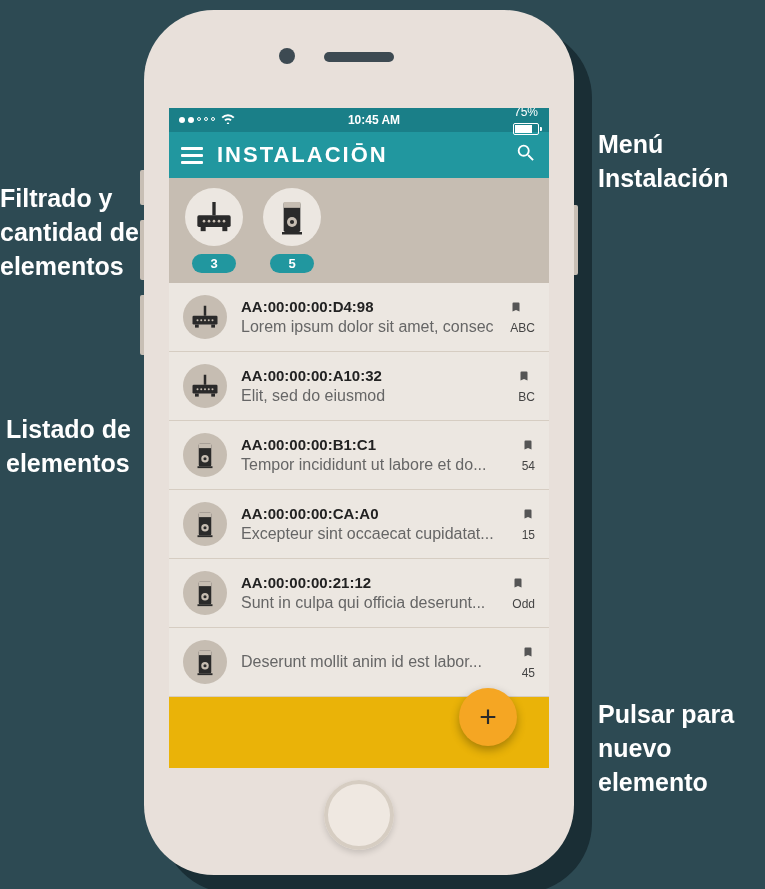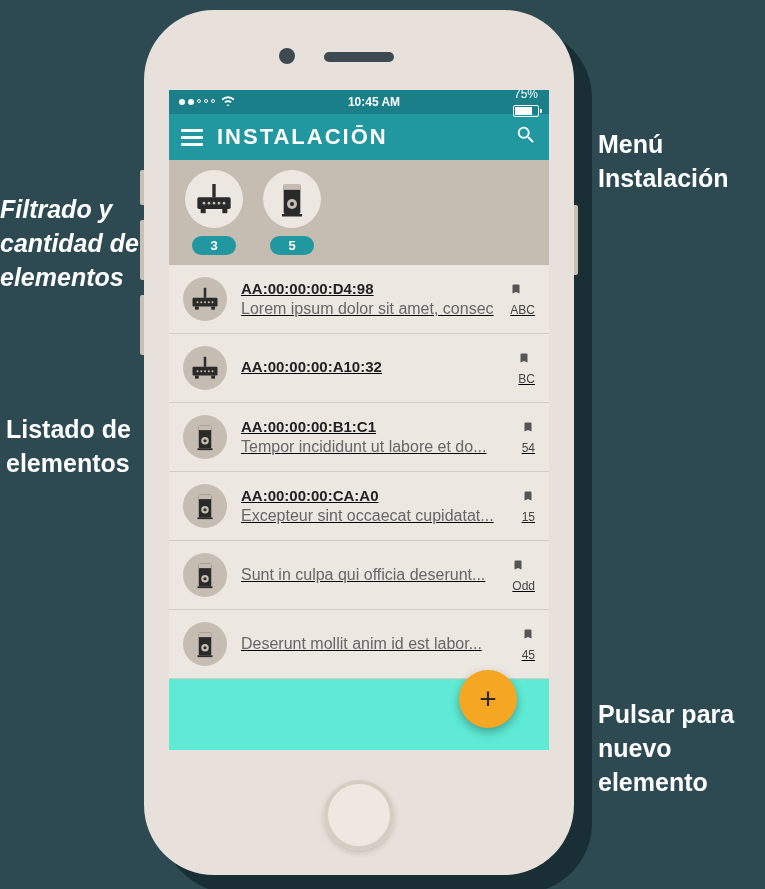--- a/index.html
+++ b/index.html
@@ -36,23 +36,23 @@
 }
 .phone-btn-left1 { position:absolute; left:-4px; top:160px; width:4px; height:35px; background:#c8bfb5; border-radius:2px 0 0 2px;}
 .phone-btn-left2 { position:absolute; left:-4px; top:210px; width:4px; height:60px; background:#c8bfb5; border-radius:2px 0 0 2px;}
 .phone-btn-left3 { position:absolute; left:-4px; top:285px; width:4px; height:60px; background:#c8bfb5; border-radius:2px 0 0 2px;}
 .phone-btn-right { position:absolute; right:-4px; top:195px; width:4px; height:70px; background:#c8bfb5; border-radius:0 2px 2px 0;}
 .speaker { position:absolute; top:42px; left:50%; transform:translateX(-50%); width:70px; height:10px; background:#3d4a52; border-radius:6px;}
 .camera { position:absolute; top:38px; left:135px; width:16px; height:16px; background:#3d4a52; border-radius:50%;}
 .home-btn { position:absolute; bottom:25px; left:50%; transform:translateX(-50%); width:70px; height:70px; border-radius:50%; background:#efe8e1; box-shadow: inset 0 0 0 4px #d6cdc2, 0 3px 6px rgba(0,0,0,0.15);}
 .screen {
   position:absolute;
-  top:80px; left:25px;
+  top:98px; left:25px;
   width:380px; height:660px;
-  background:#5eead4;
+  background:#eab308;
   overflow:hidden;
 }
 
 .statusbar {
   height:24px;
   background:#1a7f88;
   color:#fff;
   display:flex;
   align-items:center;
   padding:0 10px;
@@ -92,21 +92,20 @@
 .filter-badge{background:#21979f;color:#fff;font-size:13px;font-weight:600;padding:2px 16px;border-radius:10px;min-width:44px;text-align:center;}
 
 .list{background:#ece7e1;}
 .list-row{
   display:flex;
   align-items:center;
   padding:12px 14px;
   border-bottom:1px solid #d6cdc2;
   gap:14px;
   cursor:pointer;
-  text-decoration:underline;
 }
 .row-icon{width:44px;height:44px;border-radius:50%;background:#c6bdb2;display:flex;align-items:center;justify-content:center;flex-shrink:0;}
 .row-text{flex:1;min-width:0;}
 .row-title{font-weight:700;font-size:15px;color:#222;margin-bottom:3px;}
 .row-sub{font-size:16px;color:#666;white-space:nowrap;overflow:hidden;text-overflow:ellipsis;}
 .row-tag{display:flex;align-items:flex-start;gap:3px;font-size:12px;color:#444;flex-direction:column;}
 .bookmark{width:12px;height:16px;}
 
 .fab{
   position:absolute;
@@ -120,21 +119,21 @@
   cursor:pointer;
 }
 .fab-plus{font-size:30px;color:#2a2a2a;font-weight:400;line-height:1;}
 
 .callout{position:absolute;color:#fff;font-size:25px;font-weight:700;line-height:1.35;}
 .callout-dot{position:absolute;width:22px;height:22px;border-radius:50%;background:#ece7e1;}
 </style>
 </head>
 <body>
 
-<div class="callout" style="left:0;top:193px;font-style:italic;">Filtrado y<br>cantidad de<br>elementos</div>
+<div class="callout" style="left:0;top:182px;">Filtrado y<br>cantidad de<br>elementos</div>
 <div class="callout" style="left:6px;top:413px;">Listado de<br>elementos</div>
 <div class="callout" style="left:598px;top:128px;">Menú<br>Instalación</div>
 <div class="callout" style="left:598px;top:698px;">Pulsar para<br>nuevo elemento</div>
 
 <div class="callout-dot" style="left:144px;top:207px;"></div>
 <div class="callout-dot" style="left:144px;top:424px;"></div>
 <div class="callout-dot" style="left:552px;top:140px;"></div>
 <div class="callout-dot" style="left:552px;top:712px;"></div>
 
 <div class="phone-wrap">
@@ -253,20 +252,21 @@
     <rect x="34" y="36" width="6" height="5" fill="#2a2a2a"></rect>
     <circle cx="12" cy="29" r="1.6" fill="#c6bdb2"></circle>
     <circle cx="18" cy="29" r="1.6" fill="#c6bdb2"></circle>
     <circle cx="24" cy="29" r="1.6" fill="#c6bdb2"></circle>
     <circle cx="30" cy="29" r="1.6" fill="#c6bdb2"></circle>
     <circle cx="36" cy="29" r="1.6" fill="#c6bdb2"></circle>
   </svg>
             </div>
       <div class="row-text">
         <div class="row-title">AA:00:00:00:A10:32</div>
+        <div class="row-sub">Elit, sed do eiusmod</div>
       </div>
       <div class="row-tag">
         <span><svg class="bookmark" viewBox="0 0 24 24">
                   <path d="M17 3H7a2 2 0 00-2 2v16l7-3 7 3V5a2 2 0 00-2-2z" fill="#555"></path>
                 </svg></span>
         <span>BC</span>
       </div>
     </div>
     <div class="list-row">
       <div class="row-icon">
@@ -314,20 +314,21 @@
       <div class="row-icon">
               <svg width="30" height="30" viewBox="0 0 48 48">
     <rect x="14" y="6" width="20" height="36" rx="2" fill="#2a2a2a"></rect>
     <rect x="14" y="6" width="20" height="7" fill="#c6bdb2"></rect>
     <circle cx="24" cy="30" r="6" fill="#c6bdb2"></circle>
     <circle cx="24" cy="30" r="2.5" fill="#2a2a2a"></circle>
     <rect x="12" y="42" width="24" height="3" fill="#2a2a2a"></rect>
   </svg>
             </div>
       <div class="row-text">
+        <div class="row-title">AA:00:00:00:21:12</div>
         <div class="row-sub">Sunt in culpa qui officia deserunt...</div>
       </div>
       <div class="row-tag">
         <span><svg class="bookmark" viewBox="0 0 24 24">
                   <path d="M17 3H7a2 2 0 00-2 2v16l7-3 7 3V5a2 2 0 00-2-2z" fill="#555"></path>
                 </svg></span>
         <span>Odd</span>
       </div>
     </div>
     <div class="list-row">

